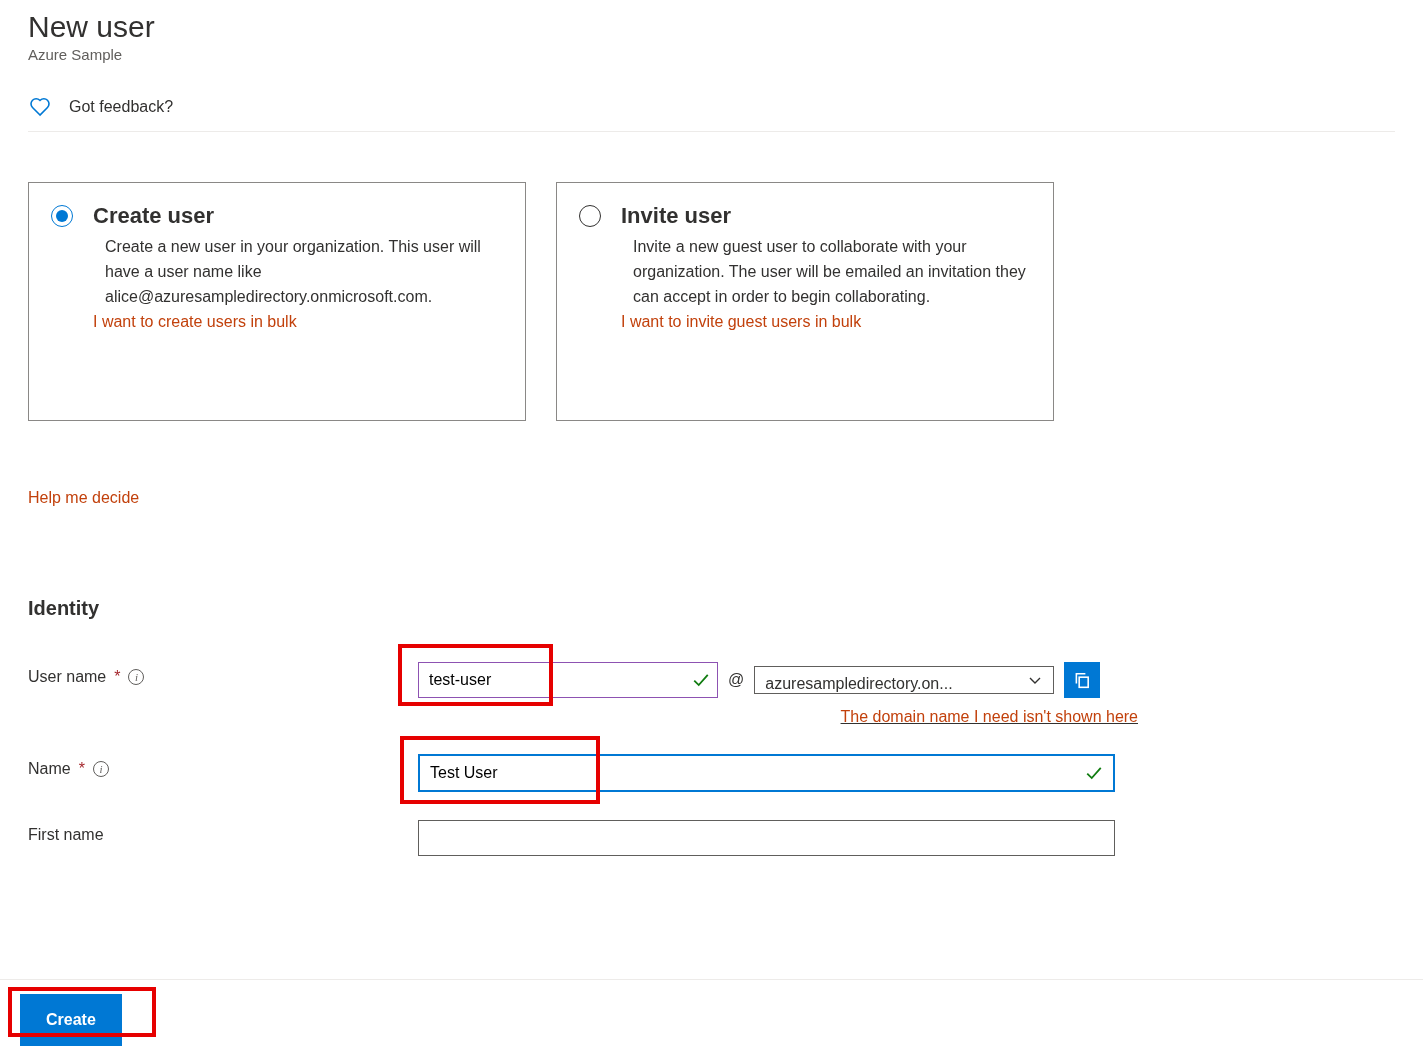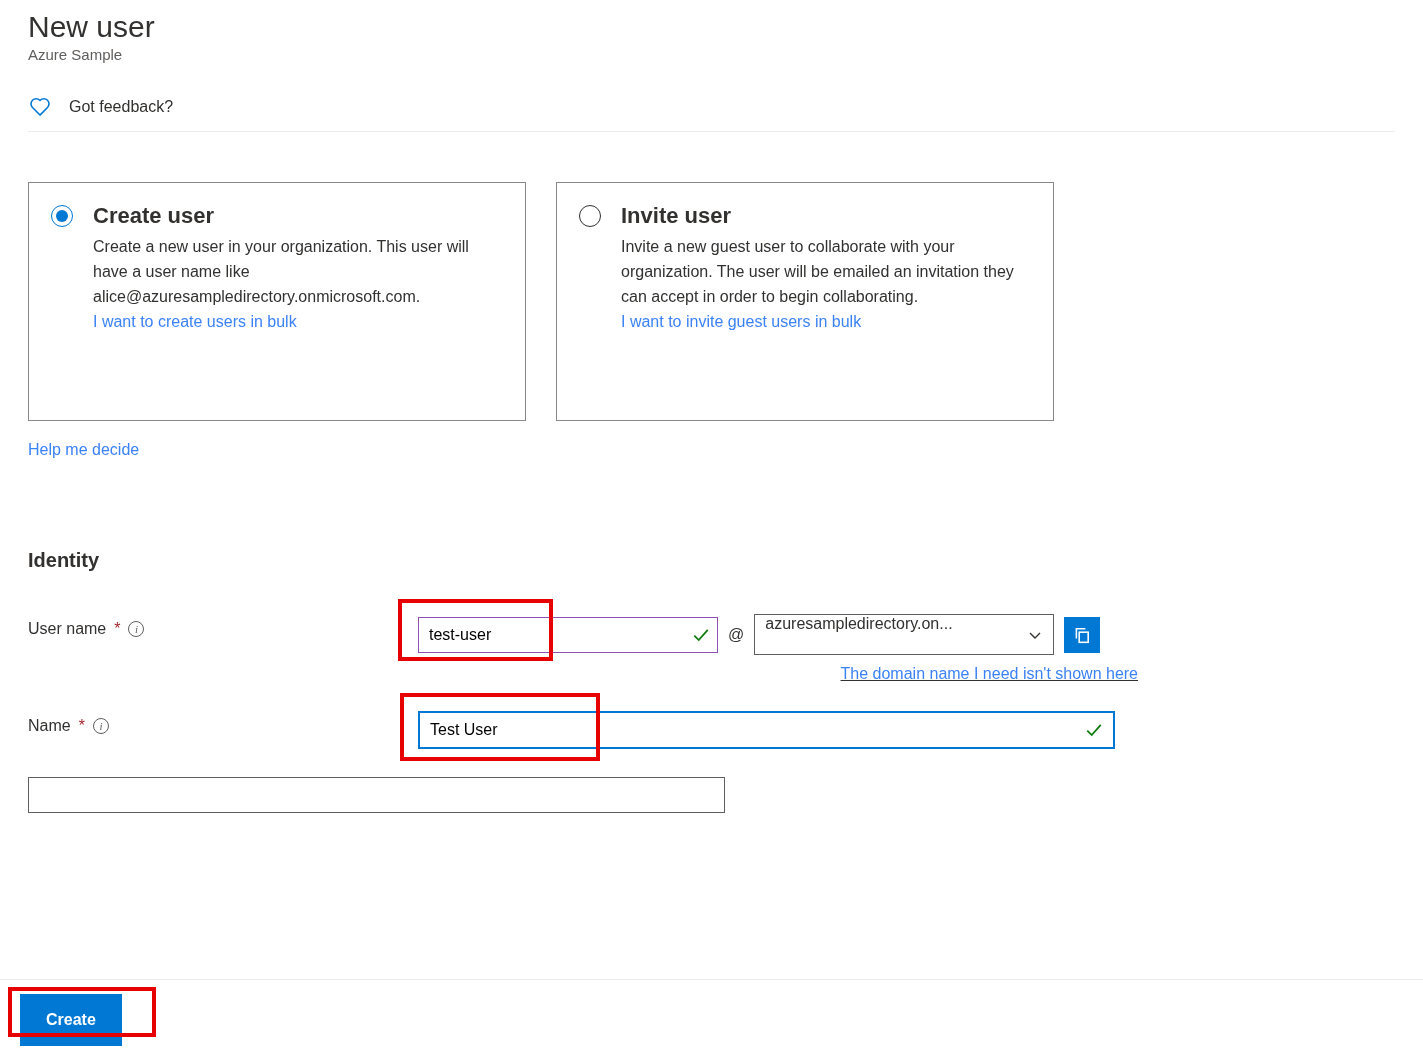--- a/index.html
+++ b/index.html
@@ -70,30 +70,32 @@
     font-size: 22px;
     font-weight: 700;
     color: #323130;
     margin-bottom: 6px;
   }
   .option-desc {
     font-size: 16px;
     color: #323130;
     line-height: 1.55;
     margin-bottom: 4px;
+    margin-left: 12px;
   }
   .link {
-    color: #3b82f6;
+    color: #c2410c;
     font-size: 16px;
     text-decoration: none;
     cursor: pointer;
   }
   .help-link {
     display: inline-block;
     margin-bottom: 90px;
+    margin-top: 48px;
   }
   .section-heading {
     font-size: 20px;
     font-weight: 600;
     color: #323130;
     margin-bottom: 42px;
   }
   .form-row {
     display: flex;
     align-items: flex-start;
@@ -148,27 +150,27 @@
   .checkmark {
     position: absolute;
     right: 8px;
     top: 50%;
     transform: translateY(-50%);
     color: #107c10;
   }
   .at-sign { font-size: 16px; color: #323130; }
   .domain-select {
     border: 1px solid #605e5c;
-    height: 41px;
+    height: 28px;
     padding: 0 34px 0 10px;
     font-size: 16px;
     width: 300px;
     position: relative;
     display: flex;
-    align-items: flex-start;
+    align-items: flex-end;
     cursor: pointer;
     white-space: nowrap;
     overflow: hidden;
   }
   .domain-select .chev {
     position: absolute;
     right: 10px;
     top: 50%;
     transform: translateY(-50%);
   }
@@ -325,20 +327,23 @@
         <input class="name-input" type="text" value="Test User" style="">
         <svg class="checkmark" width="18" height="18" viewBox="0 0 16 16" fill="none" stroke="#107c10" stroke-width="1.6">
           <path d="M2 8.5 L6 12.5 L14 3.5"></path>
         </svg>
       </div>
     </div>
   </div>
 
   
   <div class="form-row">
+    <div class="form-label-col">
+      <span>First name</span>
+    </div>
     <div class="form-input-col">
       <input class="plain-input" type="text" value="" style="">
     </div>
   </div>
 
 </div>
 
 <div class="footer-bar">
   <span class="footer-redbox"></span>
   <button class="create-btn">Create</button>

